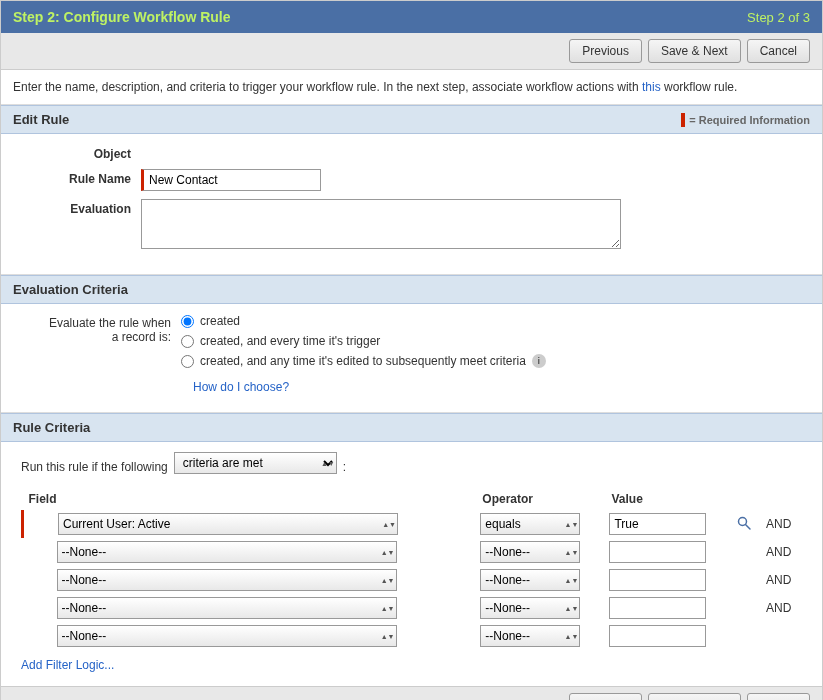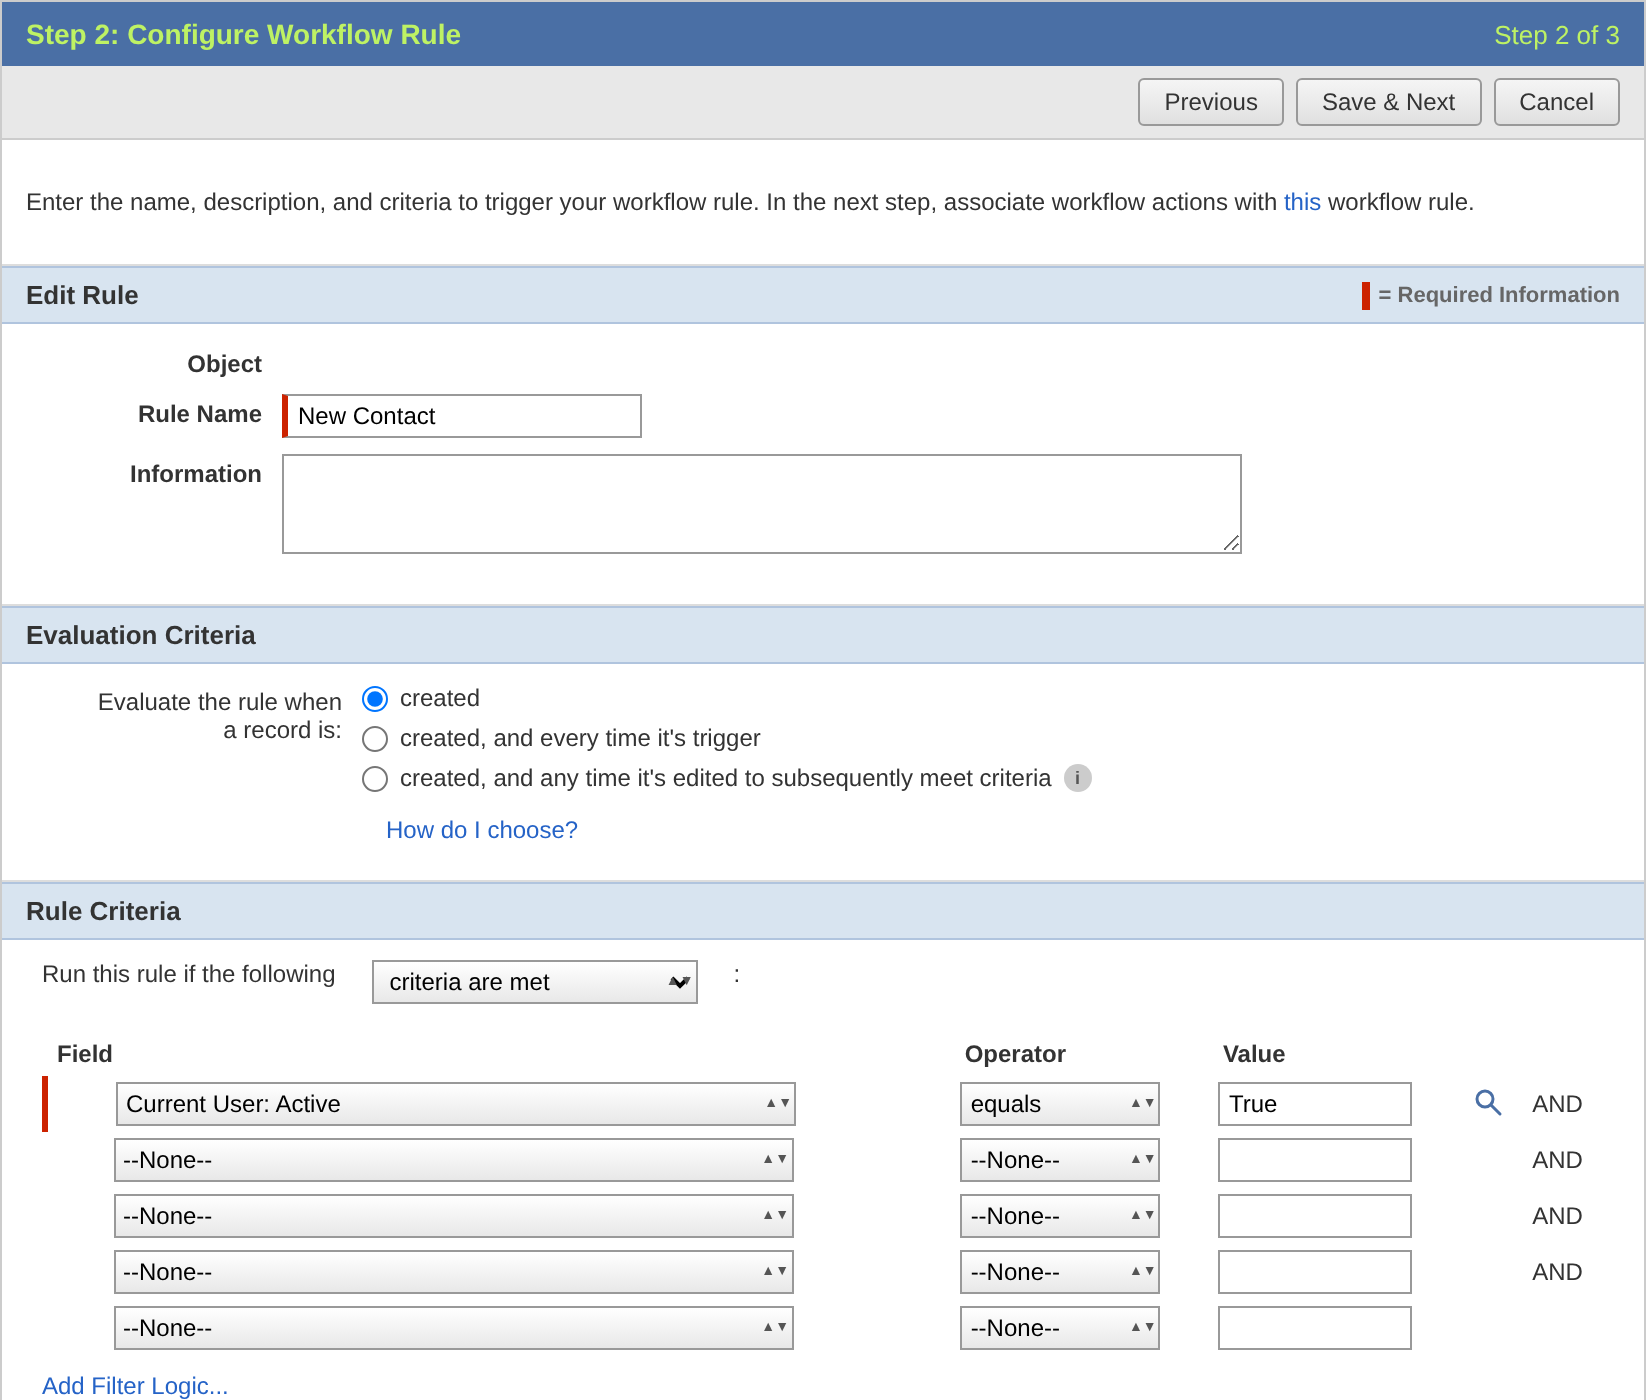--- a/index.html
+++ b/index.html
@@ -35,21 +35,21 @@
     .toolbar {
       background: #e8e8e8;
       border-bottom: 1px solid #ccc;
       padding: 6px 12px;
       display: flex;
       justify-content: flex-end;
       gap: 6px;
     }
     
     .instructions {
-      padding: 24px 12px;
+      padding: 10px 12px;
       font-size: 12px;
       color: #333;
       border-bottom: 1px solid #ddd;
     }
     .instructions a {
       color: #2563c7;
       text-decoration: none;
     }
     
     .section-header {
@@ -166,22 +166,22 @@
       color: #2563c7;
       text-decoration: none;
       font-size: 12px;
     }
     
     .criteria-section {
       padding: 10px 20px 14px 20px;
     }
     .run-rule-row {
       display: flex;
-      align-items: flex-start;
-      gap: 18px;
+      align-items: flex-end;
+      gap: 6px;
       margin-bottom: 14px;
       font-size: 12px;
     }
     .select-criteria {
       border: 1px solid #999;
       padding: 2px 4px;
       font-size: 12px;
       background: linear-gradient(to bottom, #fff 0%, #e8e8e8 100%);
       cursor: pointer;
     }
@@ -317,21 +317,21 @@
       </div>
 
       <div class="form-row">
         <div class="form-label">Rule Name</div>
         <div class="form-control">
           <input type="text" class="text-input" value="New Contact" style="">
         </div>
       </div>
 
       <div class="form-row">
-        <div class="form-label">Information</div>
+        <div class="form-label">Evaluation</div>
         <div class="form-control">
           <textarea class="text-input-desc" style=""></textarea>
         </div>
       </div>
     </div>
   </div>
 
   <div>
     <div class="section-header">
       <span>Evaluation Criteria</span>

